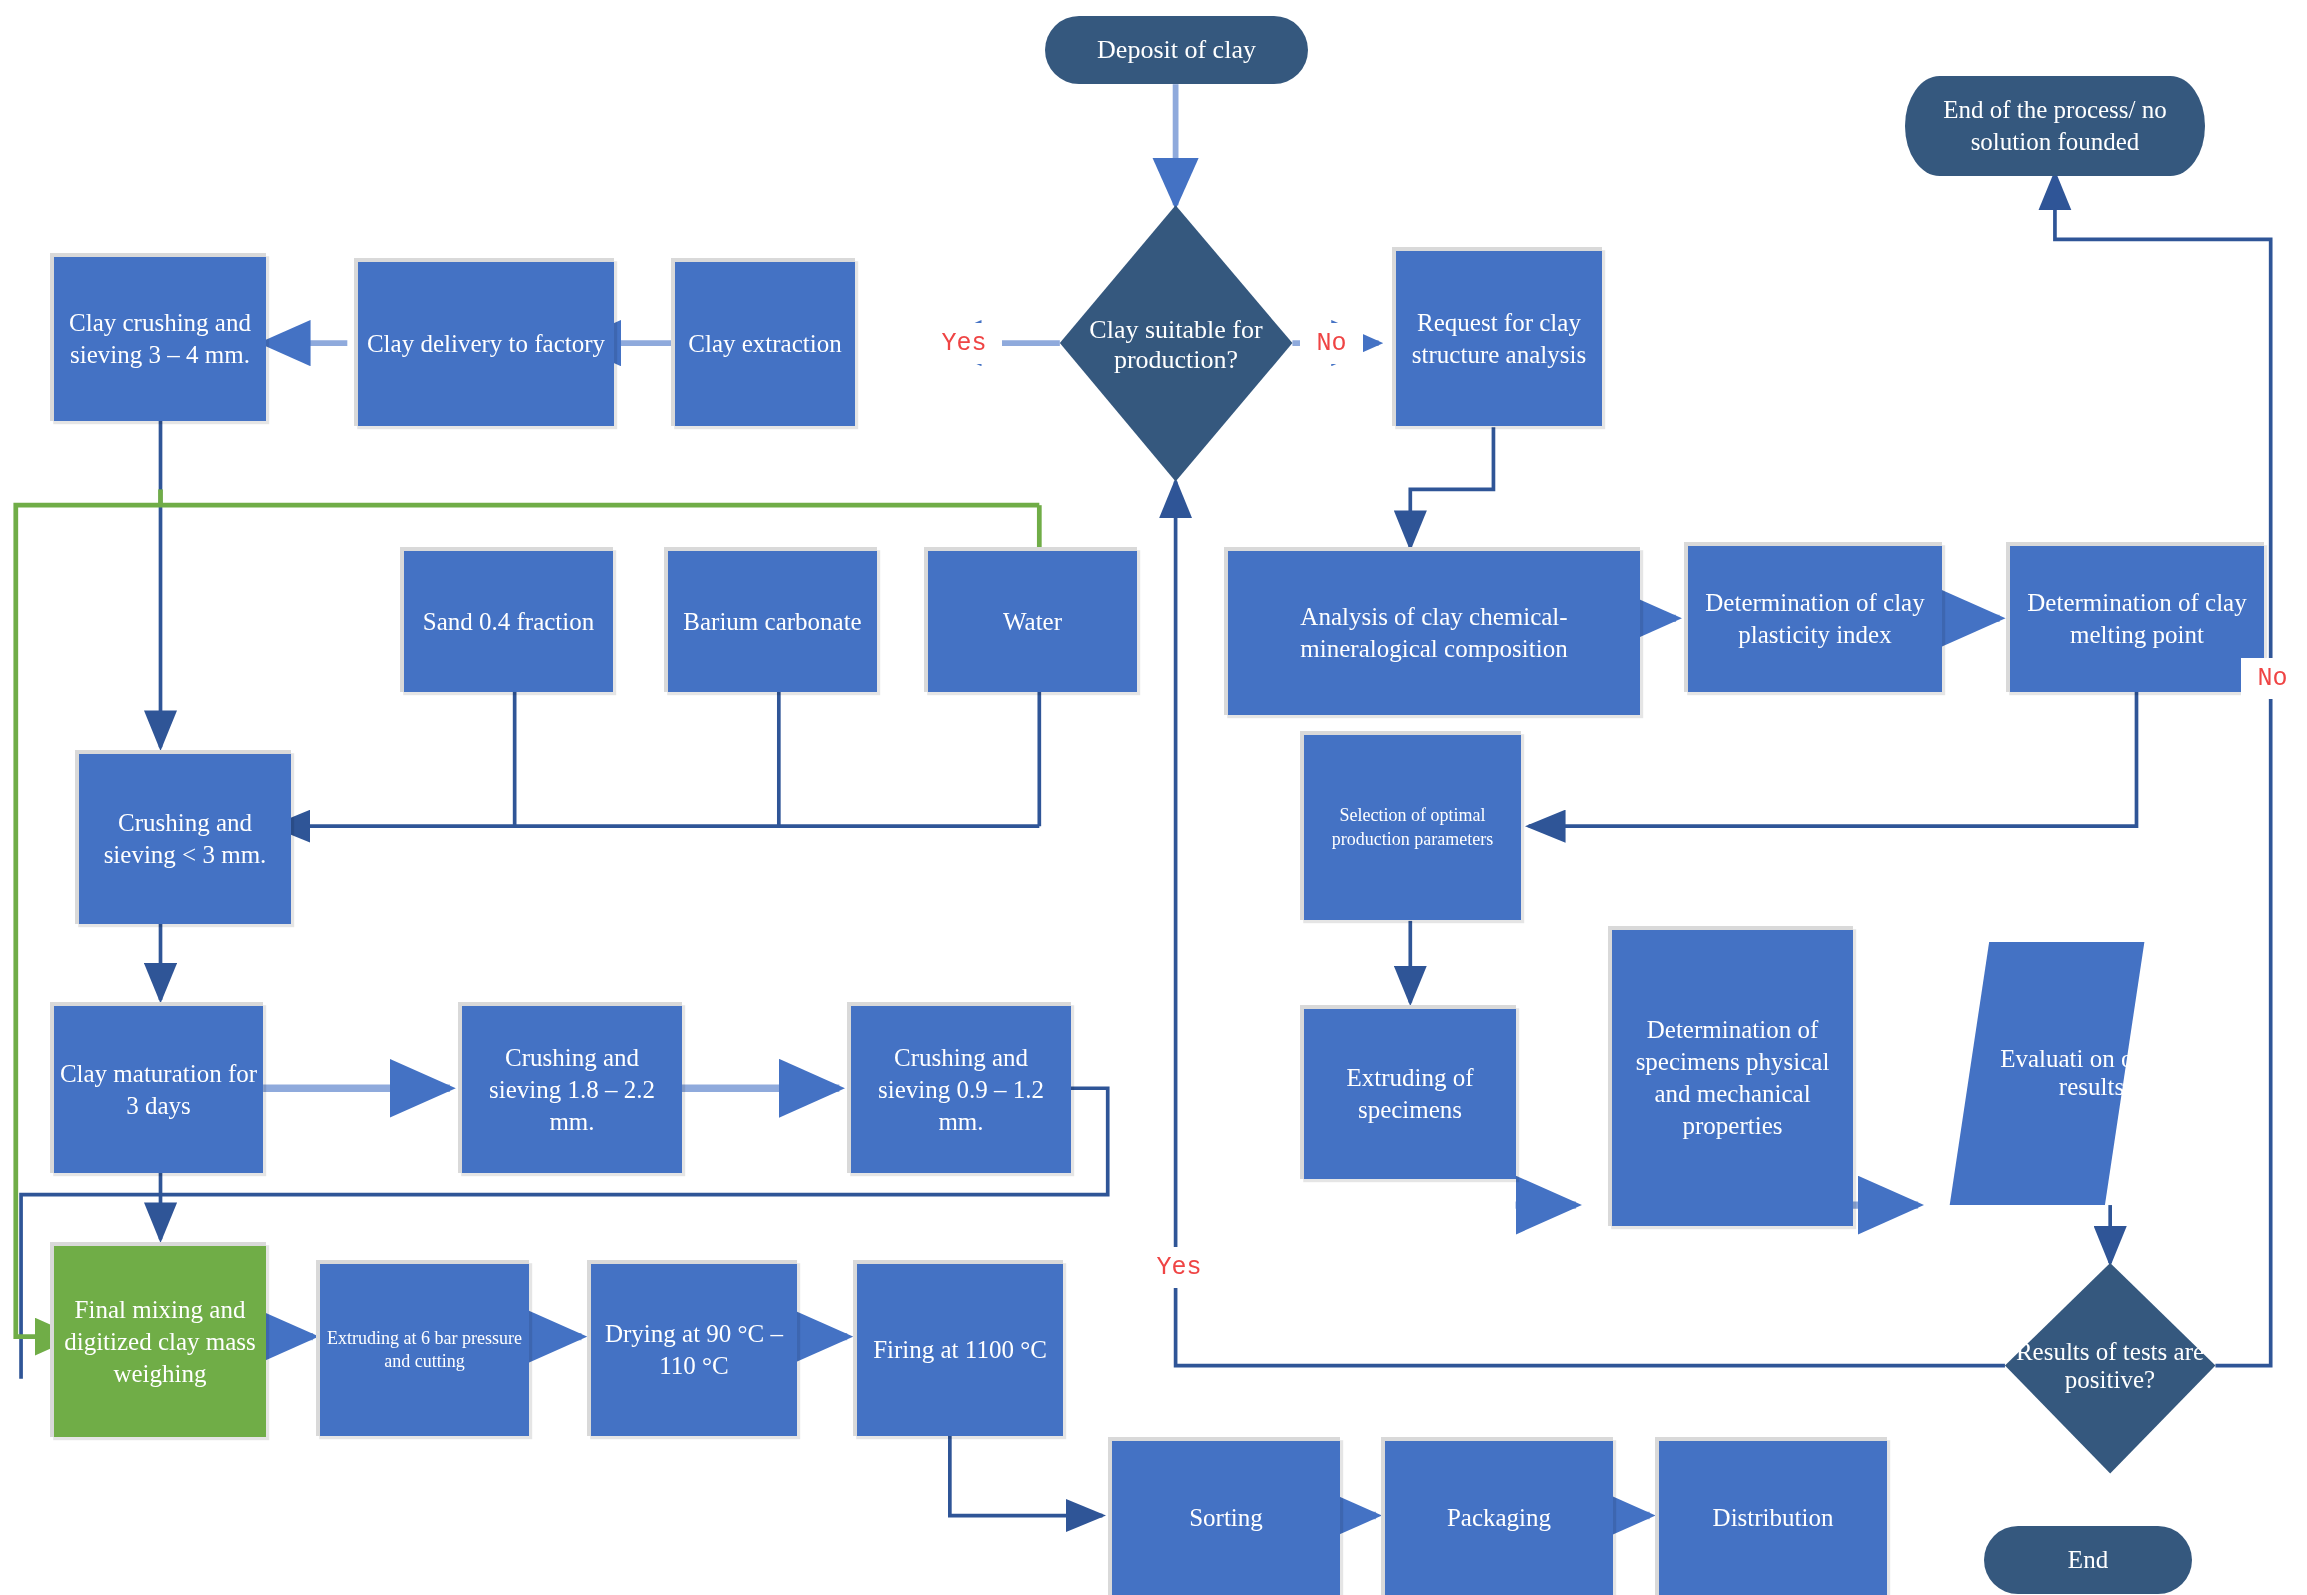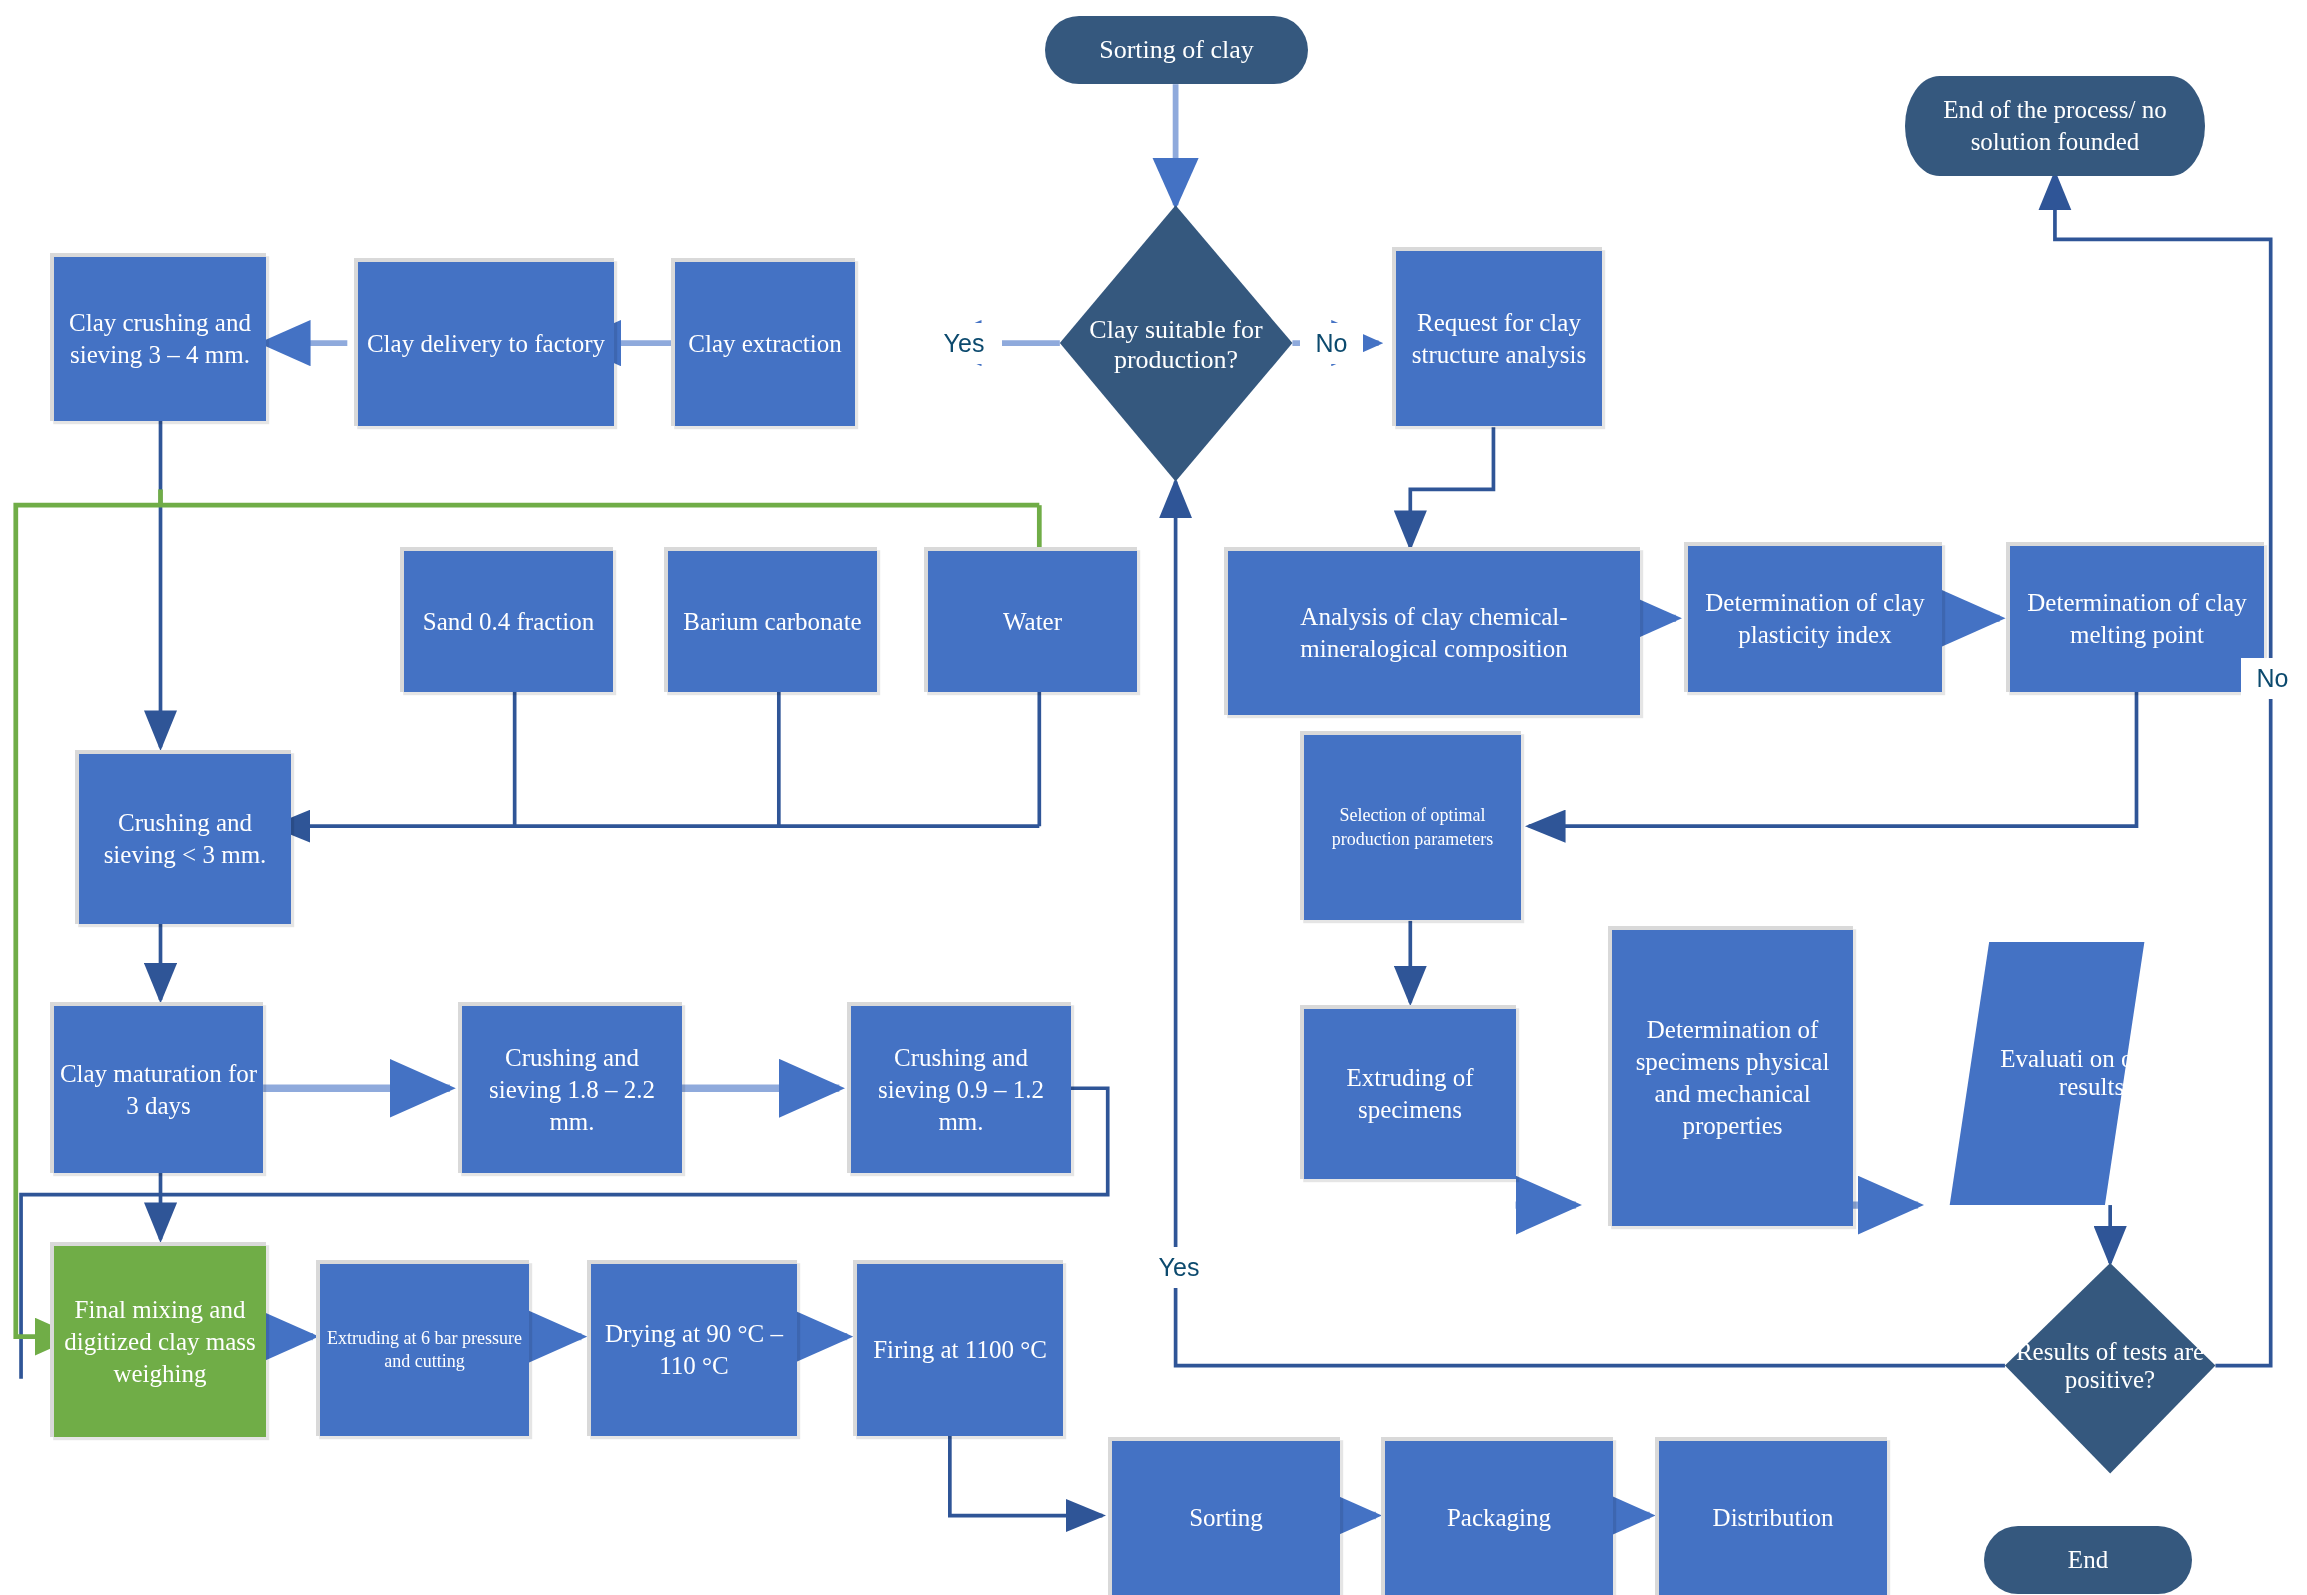--- a/index.html
+++ b/index.html
@@ -5,21 +5,21 @@
   html,body{margin:0;padding:0;background:#ffffff;}
   body{font-family:"Liberation Serif", serif;}
   #stage{position:relative;width:2307px;height:1595px;background:#fff;overflow:hidden;}
   svg.layer{position:absolute;left:0;top:0;width:2307px;height:1595px;}
   .node{position:absolute;box-sizing:border-box;display:flex;align-items:center;justify-content:center;text-align:center;color:#ffffff;line-height:1.28;padding:2.1px 5.3px;}
   .proc{background:#4472c4;border-top:4.2px solid #d9d9d9;border-left:4.2px solid #d9d9d9;box-shadow:3.2px 3.2px 0 0 rgba(0,0,0,0.10);}
   .procg{background:#70ad47;border-top:4.2px solid #d9d9d9;border-left:4.2px solid #d9d9d9;box-shadow:3.2px 3.2px 0 0 rgba(0,0,0,0.10);}
   .term{background:#35587e;border-radius:526px;}
   .termsq{background:#35587e;border-radius:47px/68px;text-align:center;}
   .diamtxt{position:absolute;display:flex;align-items:center;justify-content:center;text-align:center;color:#fff;pointer-events:none;}
-  .lbl{position:absolute;color:#0c4a6e;background:#fff;display:flex;align-items:center;justify-content:center;font-family:Liberation Sans, sans-serif;}
+  .lbl{position:absolute;color:#ef4444;background:#fff;display:flex;align-items:center;justify-content:center;font-family:Liberation Mono, monospace;}
   .s46{font-size:18px;}
   .s48{font-size:25px;}
   .s50{font-size:26px;}
 </style>
 </head>
 <body>
 
 <div id="stage">
 
   <svg class="layer" viewBox="0 0 4384 3031">
@@ -111,21 +111,21 @@
     </g>
 
     <g>
       <polygon points="2234,390 2456,652 2234,915 2014,652" fill="#35587e"></polygon>
       <polygon points="4010,2400 4210,2595 4010,2800 3810,2595" fill="#35587e"></polygon>
       <polygon points="3900,1790 4195,1790 4120,2290 3825,2290" fill="#4472c4" transform="translate(-120,0)"></polygon>
     </g>
   </svg>
 
   <div class="node term s50" style="left:1045px;top:16px;width:263px;height:68px;">
-    <span>Sorting of clay</span>
+    <span>Deposit of clay</span>
   </div>
 
   <div class="diamtxt s50" style="left:1055px;top:292px;width:242px;height:105px;">
     <span>Clay suitable for production?</span>
   </div>
 
   <div class="node termsq s48" style="left:1905px;top:76px;width:300px;height:100px;">
     <span>End of the process/ no solution founded</span>
   </div>
 

